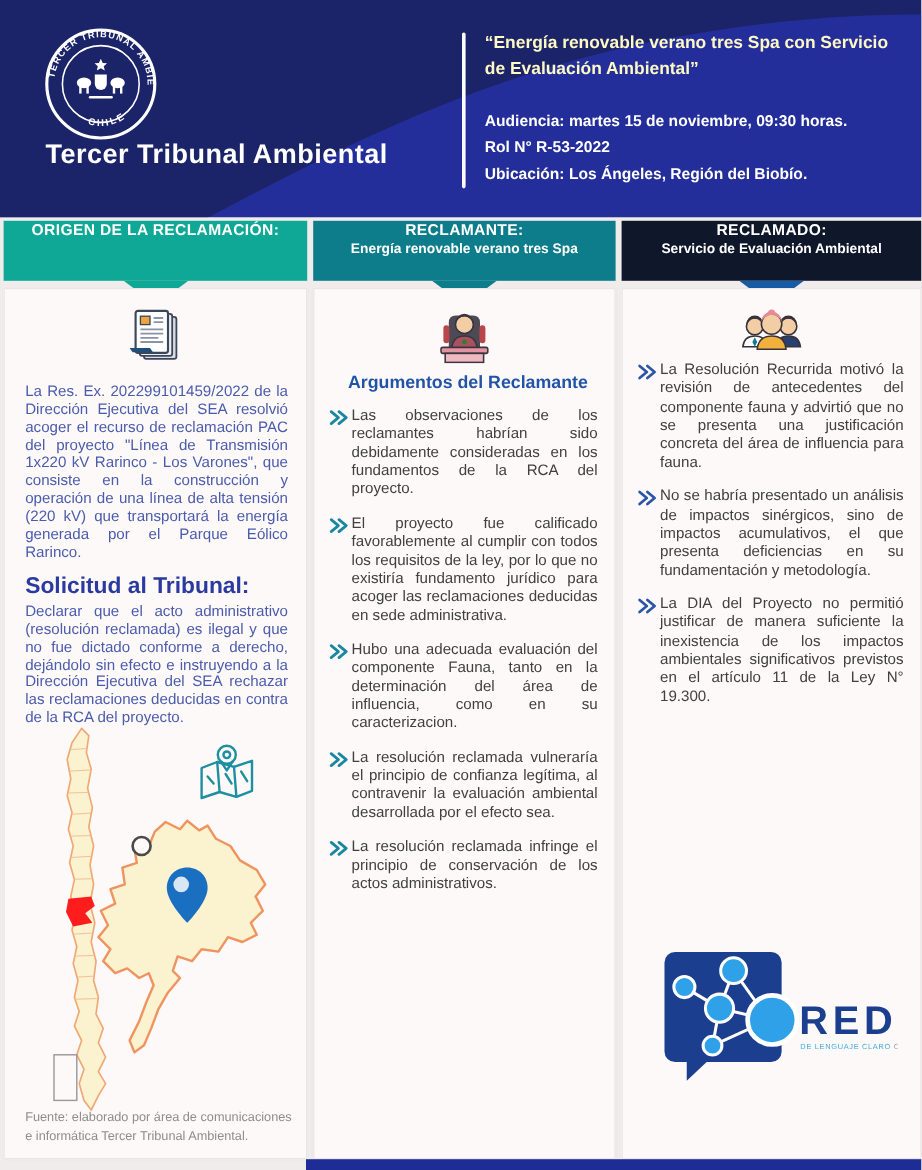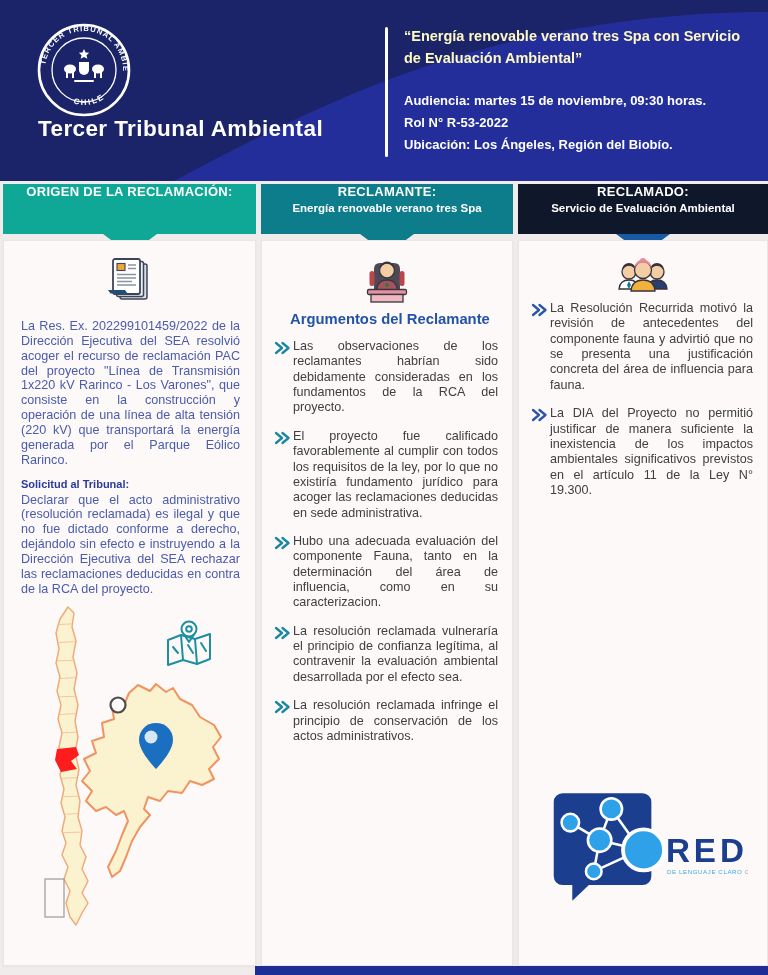--- a/index.html
+++ b/index.html
@@ -37,21 +37,21 @@
   .card { position:absolute; top:240px; height:726px; background:#fcf9f8; border:1px solid #ebe5e4; box-shadow:0 1px 3px rgba(0,0,0,0.04); }
   .card-origen { left:3px; width:253px; }
   .card-reclamante { left:261px; width:252px; }
   .card-reclamado { left:518px; width:250px; }
 
   .top-icon { display:block; margin:14px auto 0 auto; }
 
   
   .origen-text { padding:14px 15px 0 17px; color:#4b5bad; font-size:12.6px; line-height:1.18; text-align:justify; }
   .origen-text p { margin-bottom:10px; }
-  .solicitud-title { color:#2b3a9e; font-weight:bold; font-size:11px; margin-bottom:2px; }
+  .solicitud-title { color:#2b3a9e; font-weight:bold; font-size:19px; margin-bottom:2px; }
 
   
   .section-title { margin:8px 10px 12px 28px; color:#2253a8; font-size:14.8px; font-weight:bold; }
   .args { list-style:none; padding:0 14px 0 12px; }
   .args li { display:flex; margin-bottom:13px; }
   .chev { flex:none; width:16px; height:14px; margin:2px 3px 0 0; }
   .args p { text-align:justify; font-size:12.6px; line-height:1.22; color:#404040; }
 
   
   .chile-map { position:absolute; left:38px; top:362px; }
@@ -182,20 +182,21 @@
 
     <svg class="region-map" width="152" height="205" viewBox="0 0 152 205">
       <path d="M55,14 L64,6 L76,12 L82,5 L92,13 L99,9 L106,20 L118,26 L126,38 L140,46 L147,58 L139,68 L145,80 L135,90 L140,100 L128,106 L116,102 L108,114 L94,112 L86,122 L74,118 L70,130 L76,136 L66,148 L58,162 L52,178 L46,192 L38,198 L34,188 L42,172 L48,156 L54,142 L50,132 L42,136 L32,128 L22,132 L12,122 L18,112 L8,102 L16,92 L10,80 L22,74 L18,62 L30,58 L28,44 L40,40 L38,28 L50,26 Z" fill="#fbf2d0" stroke="#f0935f" stroke-width="2" stroke-linejoin="round"></path>
       <circle cx="44" cy="26" r="7.5" fill="#fdfaf8" stroke="#4a4a4a" stroke-width="2.2"></circle>
       <g>
         <path d="M82,44 c-10,0 -17,7.5 -17,17 c0,12 17,29 17,29 c0,0 17,-17 17,-29 c0,-9.5 -7,-17 -17,-17 z" fill="#1a6fc0"></path>
         <circle cx="77" cy="58" r="6.5" fill="#d7e7f4"></circle>
       </g>
     </svg>
 
+    <div class="fuente">Fuente: elaborado por área de comunicaciones e informática Tercer Tribunal Ambiental.</div>
   </section>
 
   <section class="card card-reclamante">
     <svg class="top-icon" width="54" height="48" viewBox="0 0 54 48">
       <path d="M14,14 q0,-6 6,-6 h14 q6,0 6,6 v21 h-26 z" fill="#4d4a55"></path>
       <rect x="9.5" y="16" width="5" height="15" rx="2.5" fill="#b8474b"></rect>
       <rect x="39.5" y="16" width="5" height="15" rx="2.5" fill="#b8474b"></rect>
       <circle cx="27" cy="15.5" r="7.5" fill="#f3cda4" stroke="#3a3540" stroke-width="1.4"></circle>
       <path d="M19.5,14 a7.5,7.5 0 0 1 15,0 q-3,-5.5 -7.5,-5.5 t-7.5,5.5 z" fill="#3a3540"></path>
       <path d="M16.5,35 q1,-10 10.5,-10 q9.5,0 10.5,10 z" fill="#a8525f" stroke="#3a3540" stroke-width="1.4"></path>
@@ -261,20 +262,27 @@
     </svg>
 
 
     <ul class="args">
       <li>
         <svg class="chev" viewBox="0 0 16 14" fill="none" stroke="#2c55a8" stroke-width="2.3" stroke-linecap="round" stroke-linejoin="round">
             <path d="M2,2 L8,7 L2,12"></path>
             <path d="M8.5,2 L14.5,7 L8.5,12"></path>
           </svg>
         <p>La Resolución Recurrida motivó la revisión de antecedentes del componente fauna y advirtió que no se presenta una justificación concreta del área de influencia para fauna.</p>
+      </li>
+      <li>
+        <svg class="chev" viewBox="0 0 16 14" fill="none" stroke="#2c55a8" stroke-width="2.3" stroke-linecap="round" stroke-linejoin="round">
+            <path d="M2,2 L8,7 L2,12"></path>
+            <path d="M8.5,2 L14.5,7 L8.5,12"></path>
+          </svg>
+        <p>No se habría presentado un análisis de impactos sinérgicos, sino de impactos acumulativos, el que presenta deficiencias en su fundamentación y metodología.</p>
       </li>
       <li>
         <svg class="chev" viewBox="0 0 16 14" fill="none" stroke="#2c55a8" stroke-width="2.3" stroke-linecap="round" stroke-linejoin="round">
             <path d="M2,2 L8,7 L2,12"></path>
             <path d="M8.5,2 L14.5,7 L8.5,12"></path>
           </svg>
         <p>La DIA del Proyecto no permitió justificar de manera suficiente la inexistencia de los impactos ambientales significativos previstos en el artículo 11 de la Ley N° 19.300.</p>
       </li>
     </ul>
 

